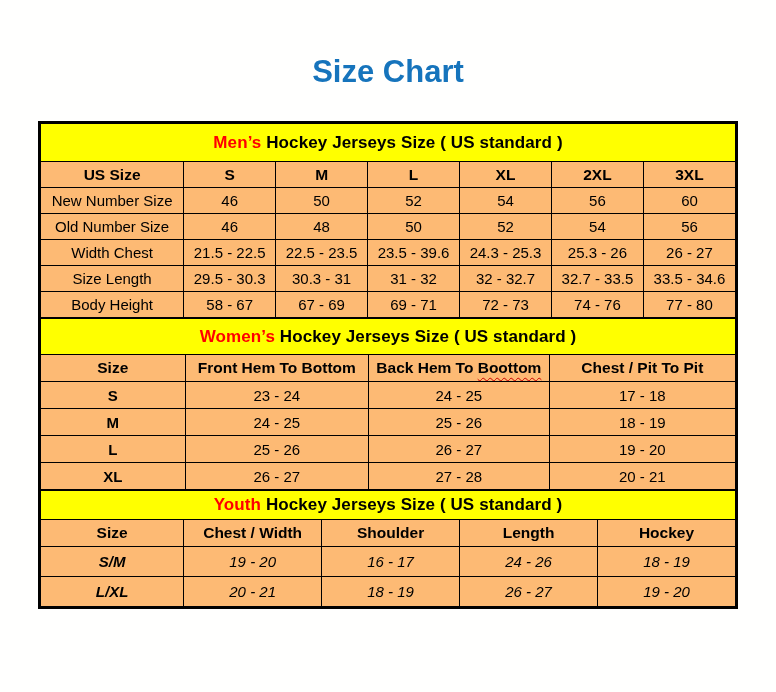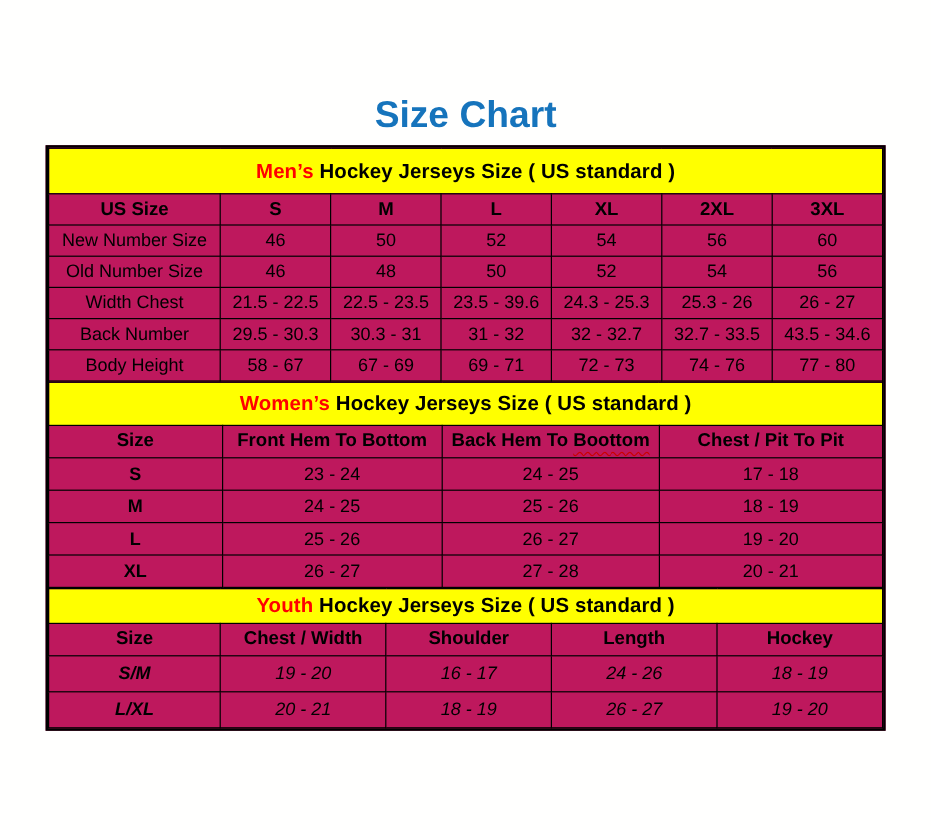--- a/index.html
+++ b/index.html
@@ -14,31 +14,31 @@
   .page{
     position:relative;
     width:776px;height:692px;
     background:#fffffe;
     font-family:"Liberation Sans",sans-serif;
     color:#000;
     overflow:hidden;
   }
   .title{
     position:absolute;
-    top:78px;left:0;width:100%;
+    top:54px;left:0;width:100%;
     text-align:center;
     font-size:31px;
     font-weight:bold;
     color:var(--title-color);
   }
   .table-stack{
     position:absolute;
     left:38px;top:121px;width:700px;
     border:2px solid var(--grid-color);
-    background:#be185d;
+    background:#fdba74;
   }
   table.size-table{
     width:100%;
     border-collapse:collapse;
     table-layout:fixed;
   }
   table.size-table td, table.size-table th{
     border:1px solid var(--grid-color);
     text-align:center;
     vertical-align:middle;
@@ -124,27 +124,27 @@
           <tr class="data-row">
             <td class="row-label">Width Chest</td>
             <td>21.5 - 22.5</td>
             <td>22.5 - 23.5</td>
             <td>23.5 - 39.6</td>
             <td>24.3 - 25.3</td>
             <td>25.3 - 26</td>
             <td>26 - 27</td>
           </tr>
           <tr class="data-row">
-            <td class="row-label">Back Number</td>
+            <td class="row-label">Size Length</td>
             <td>29.5 - 30.3</td>
             <td>30.3 - 31</td>
             <td>31 - 32</td>
             <td>32 - 32.7</td>
             <td>32.7 - 33.5</td>
-            <td>43.5 - 34.6</td>
+            <td>33.5 - 34.6</td>
           </tr>
           <tr class="data-row">
             <td class="row-label">Body Height</td>
             <td>58 - 67</td>
             <td>67 - 69</td>
             <td>69 - 71</td>
             <td>72 - 73</td>
             <td>74 - 76</td>
             <td>77 - 80</td>
           </tr>

